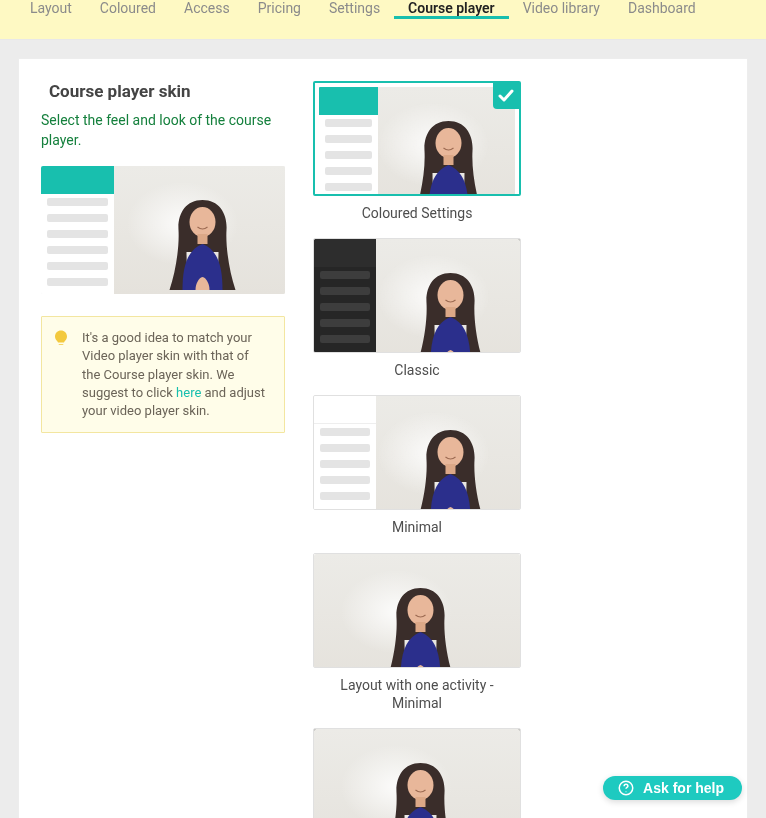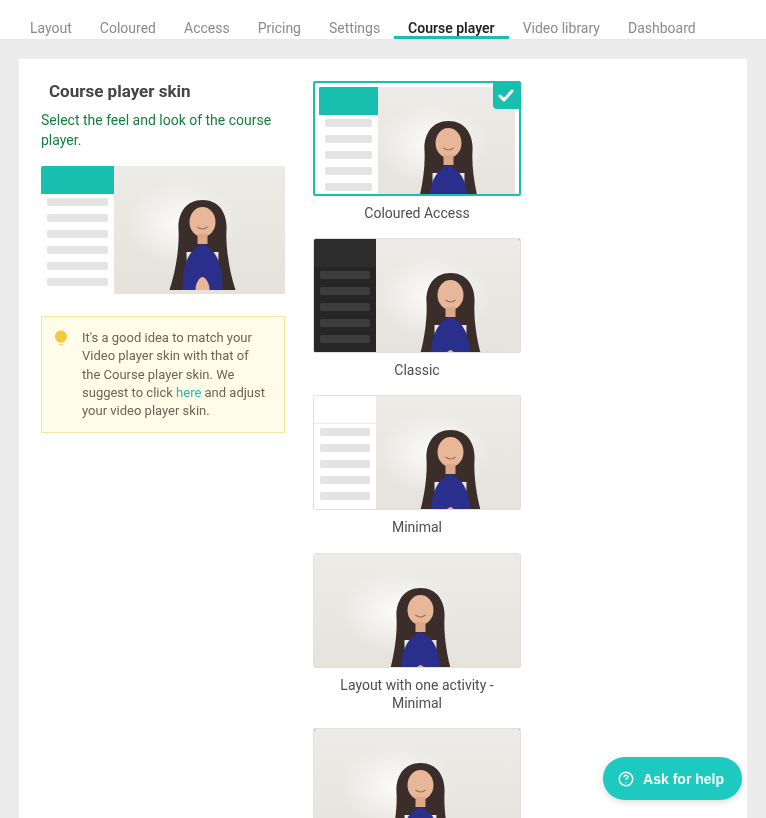--- a/index.html
+++ b/index.html
@@ -17,25 +17,25 @@
   body{
     margin:0;
     width:766px;
     font-family:-apple-system,BlinkMacSystemFont,"Segoe UI",Roboto,Helvetica,Arial,sans-serif;
     color:var(--text);
     background:#ececec;
     font-size:14px;
   }
   
   .topnav{
-    background:#ffffff;
+    background:#fef9c3;
     border-bottom:1px solid #e8e8e8;
     height:40px;
     display:flex;
-    align-items:flex-end;
+    align-items:flex-start;
     padding:0 16px;
   }
   .topnav .tab{
     display:flex;align-items:center;
     padding:0 14px;
     color:#8b8b8b;
     font-size:14px;
     white-space:nowrap;
     border-bottom:3px solid transparent;
     cursor:pointer;
@@ -175,21 +175,21 @@
     font-size:14px;
     text-align:center;
     max-width:200px;
     line-height:1.3;
   }
 
   
   .help-btn{
     position:fixed;
     right:24px;bottom:18px;
-    height:43px;
+    height:24px;
     padding:0 18px 0 14px;
     background:var(--teal-bright);
     color:#fff;
     border:none;border-radius:999px;
     display:flex;align-items:center;gap:8px;
     font-size:14px;font-weight:600;
     cursor:pointer;
     box-shadow:0 2px 6px rgba(0,0,0,.15);
   }
   .help-btn svg{width:18px;height:18px;}
@@ -284,21 +284,21 @@
                 <div class="row"></div>
               </div>
       <div class="main">
                 <div class="hall"></div>
                 <div class="person"><svg viewBox="0 0 95 100">
                     <use href="#presenter"></use>
                   </svg></div>
               </div>
     </div>
           </div>
-                    <div class="skin-label">Coloured Access</div>
+                    <div class="skin-label">Coloured Settings</div>
         </div>
         <div class="skin-card">
           <div class="frame">
             <div class="preview">
       <div class="side dark">
                 <div class="head dark"></div>
                 <div class="row"></div>
                 <div class="row"></div>
                 <div class="row"></div>
                 <div class="row"></div>

